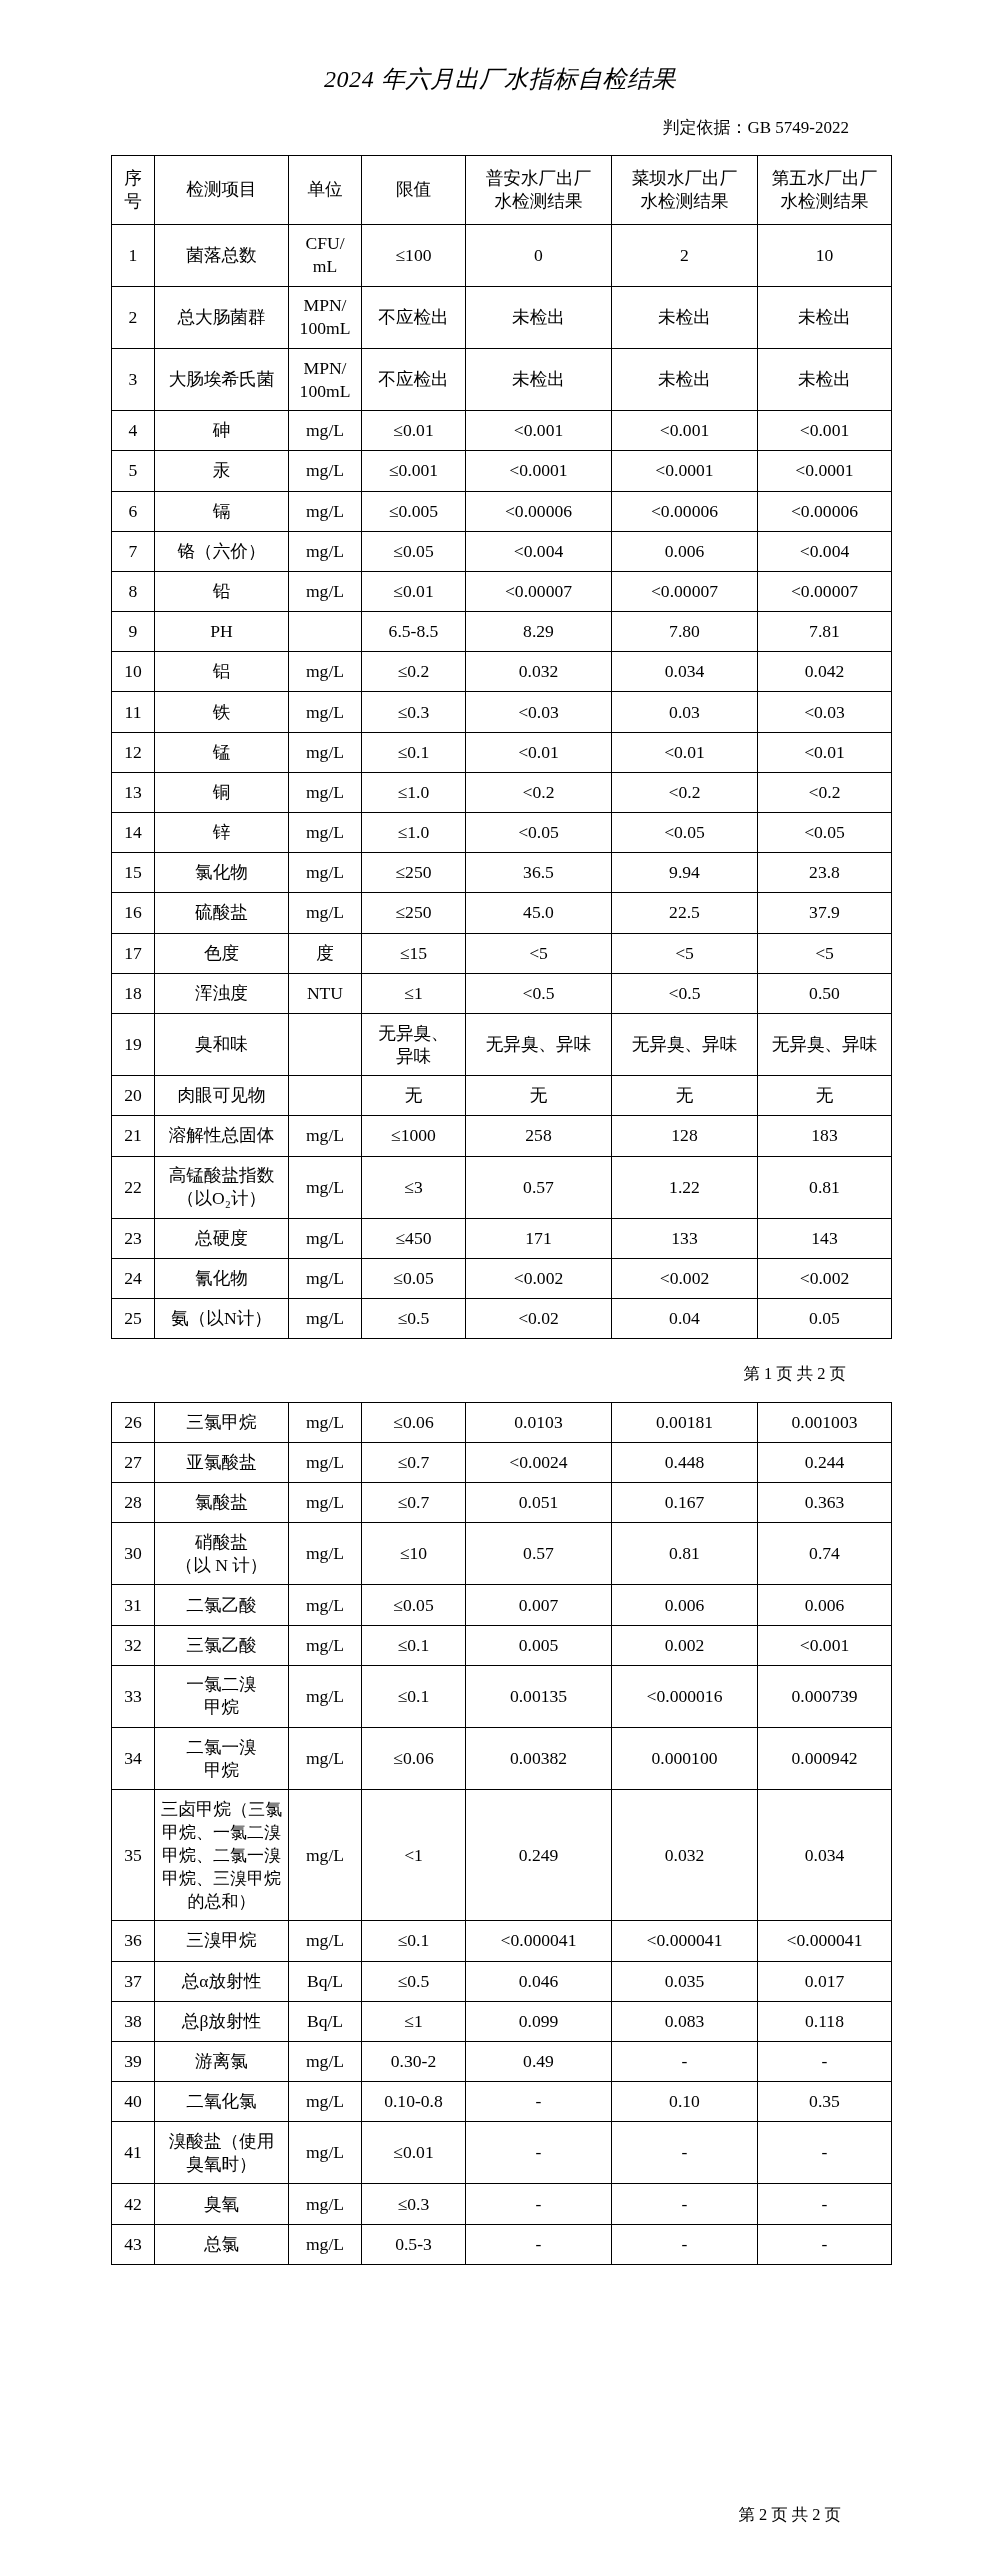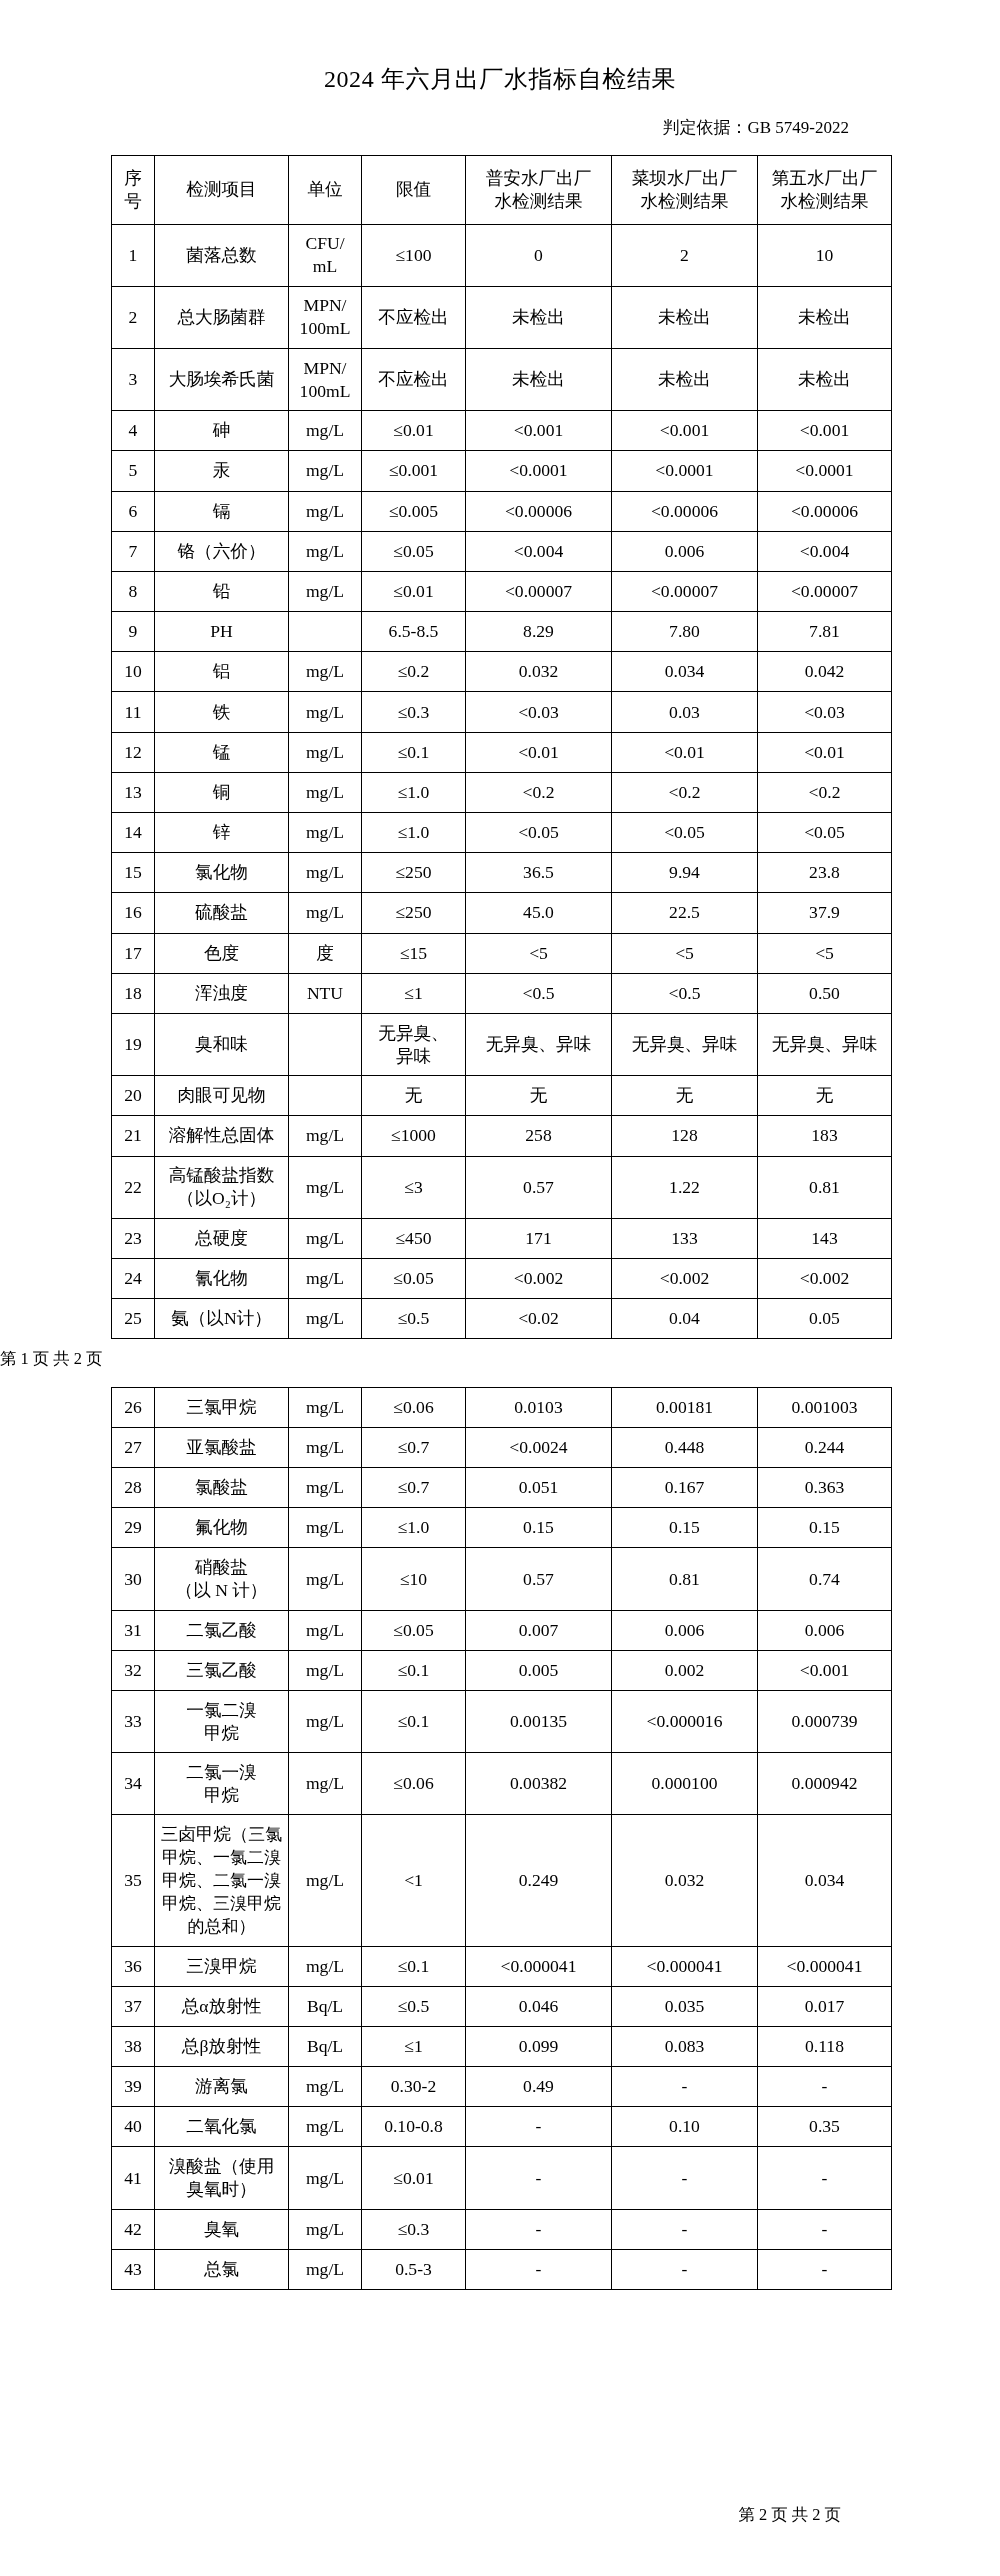--- a/index.html
+++ b/index.html
@@ -4,21 +4,21 @@
 <style>
   html, body { margin: 0; padding: 0; background: #ffffff; }
   body {
     width: 1000px; height: 2576px; position: relative;
     font-family: "Liberation Serif", "DejaVu Serif", serif;
     color: #000000;
   }
   .page { position: relative; width: 1000px; height: 2576px; overflow: hidden; }
   .title {
     padding-top: 63px; text-align: center;
-    font-size: 24px; letter-spacing: 0.6px; white-space: pre-line;
+    font-size: 24px; letter-spacing: 0.6px; white-space: pre-line; font-style: italic;
   }
   .basis {
     margin-top: 21px; text-align: right; padding-right: 151px;
     font-size: 17px;
   }
   table.report {
     border-collapse: collapse; table-layout: fixed;
     width: 778px; margin-left: 111px; margin-top: 16.4px;
     border: 1.9px solid #000000;
   }
@@ -33,21 +33,21 @@
     border: 1.3px solid #000000;
     text-align: center; vertical-align: middle;
     font-size: 17.6px; line-height: 23px;
     padding: 7.6px 3.2px; white-space: pre-line;
     word-break: break-word;
   }
   thead th { height: 52px; font-weight: normal; }
   td { height: 24px; }
   .note { font-size: 17px; line-height: 19px; }
   .footer { font-size: 16.4px; }
-  .footer1 { text-align: left; margin-top: 9px; }
+  .footer1 { text-align: right; padding-right: 154px; margin-top: 24px; }
   .footer2 { position: absolute; top: 2504px; right: 159px; margin-left: 29px; }
 </style>
 </head>
 <body>
 
 <div class="page">
 
   <div class="title">2024 年六月出厂水指标自检结果</div>
 
   <div class="basis">判定依据：GB 5749-2022</div>
@@ -345,29 +345,20 @@
         <tr>
           <td>28</td>
           <td>氯酸盐</td>
           <td>mg/L</td>
           <td>≤0.7</td>
           <td>0.051</td>
           <td>0.167</td>
           <td>0.363</td>
         </tr>
         <tr>
-          <td>29</td>
-          <td>氟化物</td>
-          <td>mg/L</td>
-          <td>≤1.0</td>
-          <td>0.15</td>
-          <td>0.15</td>
-          <td>0.15</td>
-        </tr>
-        <tr>
           <td>30</td>
           <td>硝酸盐
 （以 N 计）</td>
           <td>mg/L</td>
           <td>≤10</td>
           <td>0.57</td>
           <td>0.81</td>
           <td>0.74</td>
         </tr>
         <tr>

